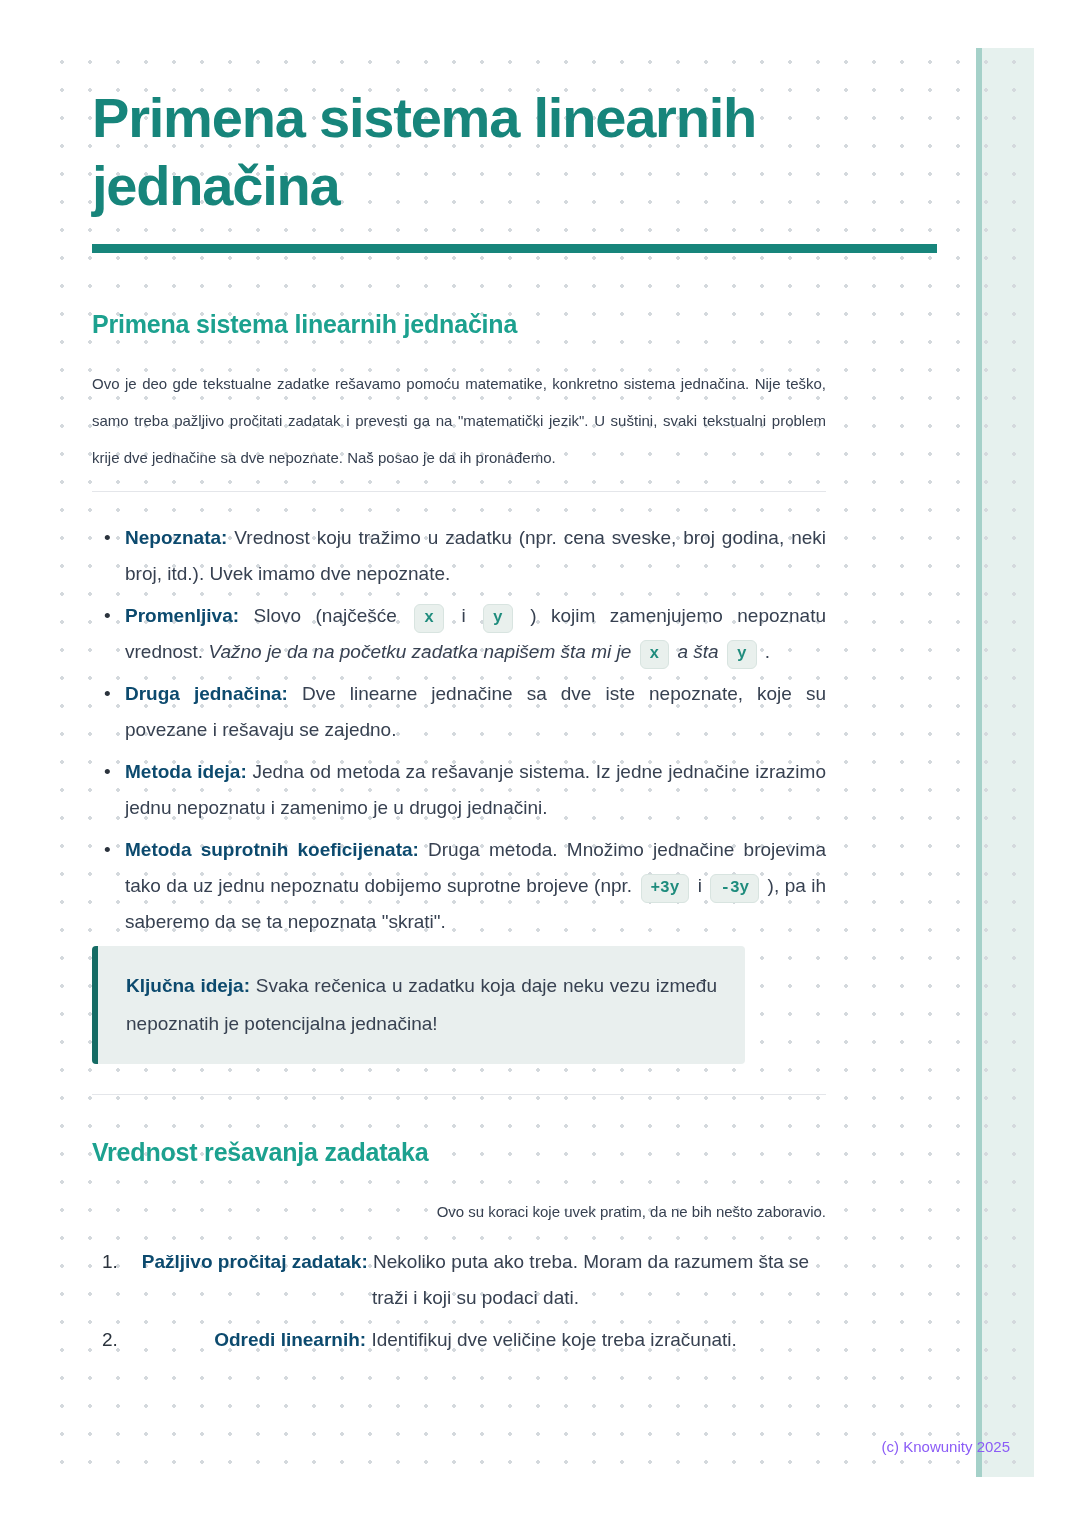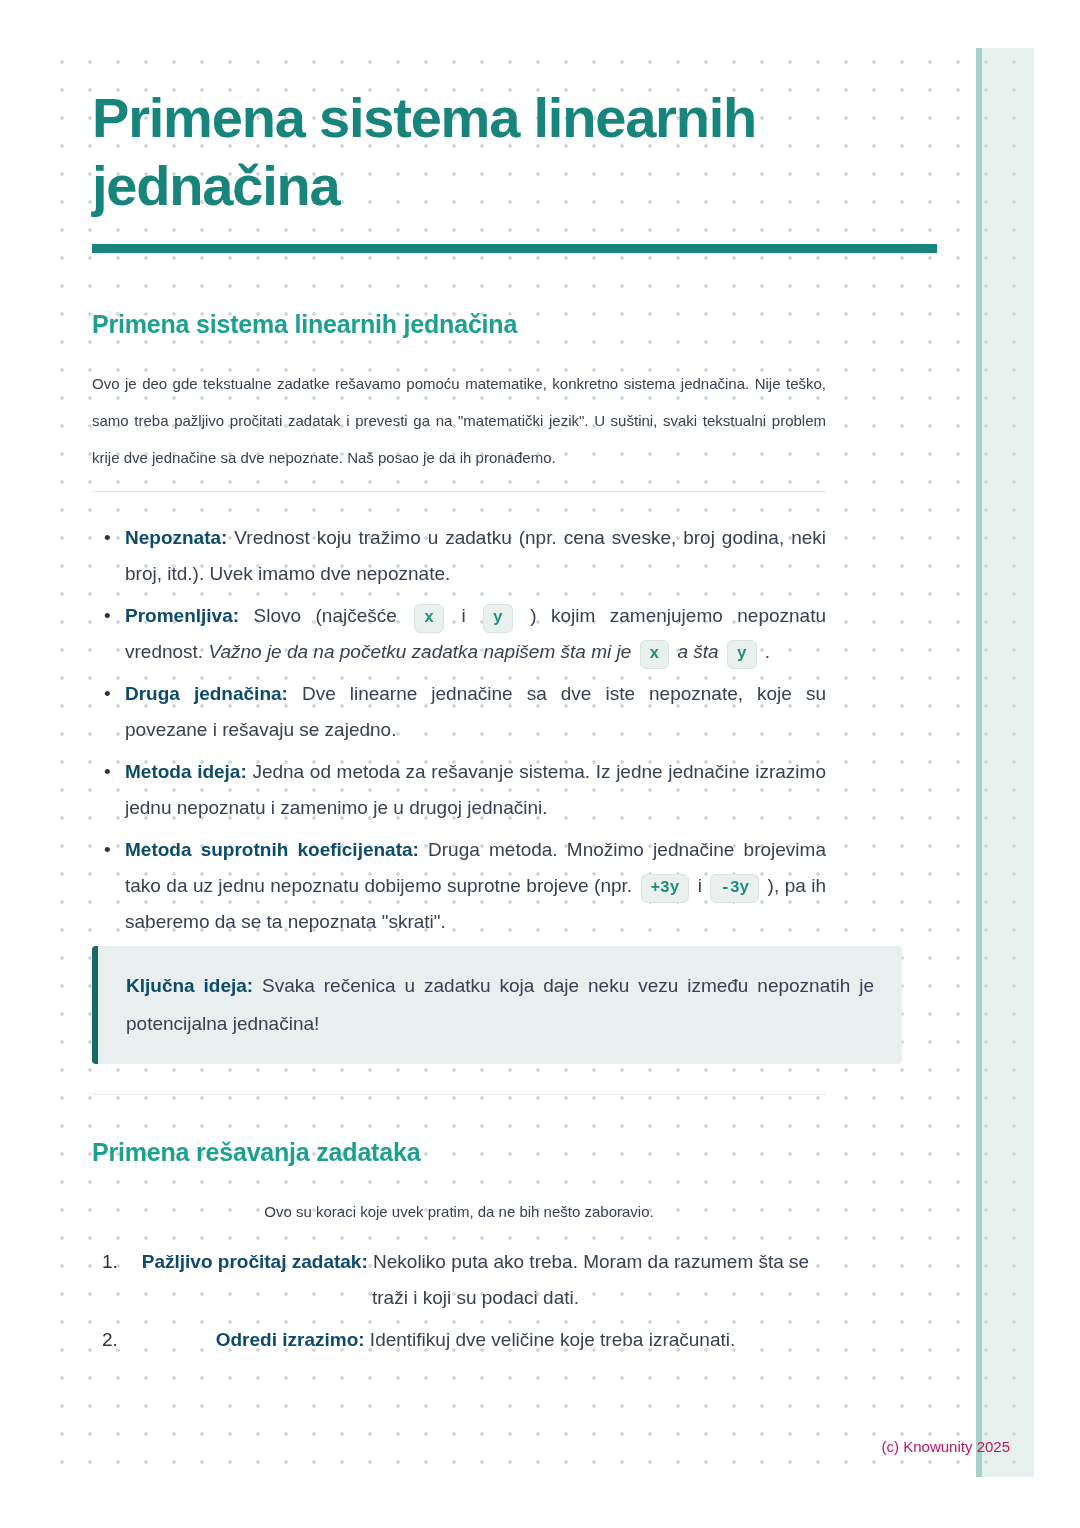--- a/index.html
+++ b/index.html
@@ -25,21 +25,21 @@
     color:#17857b;
   }
   .title-rule { margin-top:24px; width:845px; height:9px; background:#17857b; }
 
   .h2 { font-size:25px; line-height:34px; font-weight:700; color:#1ca18f; letter-spacing:-0.2px; }
   .h2-intro    { margin-top:54px; }
   .h2-concepts { margin-top:40px; }
   .h2-steps    { margin-top:40px; }
 
   .para { margin-top:24px; font-size:15px; line-height:37px; text-align:justify; color:#374151; }
-  .intro-steps { text-align:center; }
+  .intro-steps { text-align:right; }
 
   .divider { margin-top:15px; width:734px; height:0; border-top:1px solid #e4e6ea; }
   .divider-2 { margin-top:30px; }
 
   .list { margin-top:28px; list-style:none; }
   .list li { display:flex; margin-bottom:6px; font-size:19px; line-height:36px; color:#374151; }
   .li-marker { flex:0 0 33px; padding-left:12px; color:#2b333d; }
   .num-marker { padding-left:10px; }
   .li-body { flex:1; text-align:justify; }
   .steps-list { margin-top:14px; }
@@ -48,28 +48,28 @@
   .seg-b { font-weight:700; color:#0c4a6e; }
   .seg-i { font-style:italic; }
   .seg-c {
     display:inline-block; background:#e9f0ed; border:1px solid #d8e4e0;
     border-radius:6px; padding:0 9px; margin:0 3px;
     font-family:"Liberation Mono","DejaVu Sans Mono",monospace;
     font-size:16px; line-height:27px; font-weight:700; color:#1f8c7d;
   }
 
   .callout {
-    margin-top:4px; width:810px;
+    margin-top:4px; width:653px;
     background:#e9efee; border-left:6px solid #156b64; border-radius:4px;
     padding:21px 28px; font-size:19px; line-height:38px; text-align:justify; color:#374151;
   }
 
   .footer {
     position:absolute; top:1438px; right:70px; white-space:nowrap;
-    font-size:15px; color:#be185d;
+    font-size:15px; color:#8b5cf6;
   }
 </style>
 </head>
 <body>
 
 <div class="page">
   <div class="strip-dark"></div>
   <div class="strip-light"></div>
   <div class="dots"></div>
 
@@ -104,30 +104,30 @@
       <li>
         <span class="li-marker">•</span>
         <span class="li-body"><span class="seg-b">Metoda suprotnih koeficijenata:</span><span class="seg-t"> Druga metoda. Množimo jednačine brojevima tako da uz jednu nepoznatu dobijemo suprotne brojeve (npr. </span><span class="seg-c">+3y</span><span class="seg-t"> i </span><span class="seg-c">-3y</span><span class="seg-t"> ), pa ih saberemo da se ta nepoznata "skrati".</span></span>
       </li>
     </ul>
 
     <div class="callout"><span class="seg-b">Ključna ideja:</span><span class="seg-t"> Svaka rečenica u zadatku koja daje neku vezu između nepoznatih je potencijalna jednačina!</span></div>
 
     <div class="divider divider-2"></div>
 
-    <h2 class="h2 h2-steps">Primena rešavanja zadataka</h2>
+    <h2 class="h2 h2-steps">Vrednost rešavanja zadataka</h2>
     <p class="para intro-steps">Ovo su koraci koje uvek pratim, da ne bih nešto zaboravio.</p>
 
     <ol class="list steps-list">
       <li>
         <span class="li-marker num-marker">1.</span>
         <span class="li-body"><span class="seg-b">Pažljivo pročitaj zadatak:</span><span class="seg-t"> Nekoliko puta ako treba. Moram da razumem šta se traži i koji su podaci dati.</span></span>
       </li>
       <li>
         <span class="li-marker num-marker">2.</span>
-        <span class="li-body"><span class="seg-b">Odredi izrazimo:</span><span class="seg-t"> Identifikuj dve veličine koje treba izračunati.</span></span>
+        <span class="li-body"><span class="seg-b">Odredi linearnih:</span><span class="seg-t"> Identifikuj dve veličine koje treba izračunati.</span></span>
       </li>
     </ol>
 
   </div>
 
   <div class="footer">(c) Knowunity 2025</div>
 </div>
 
 </body></html>

